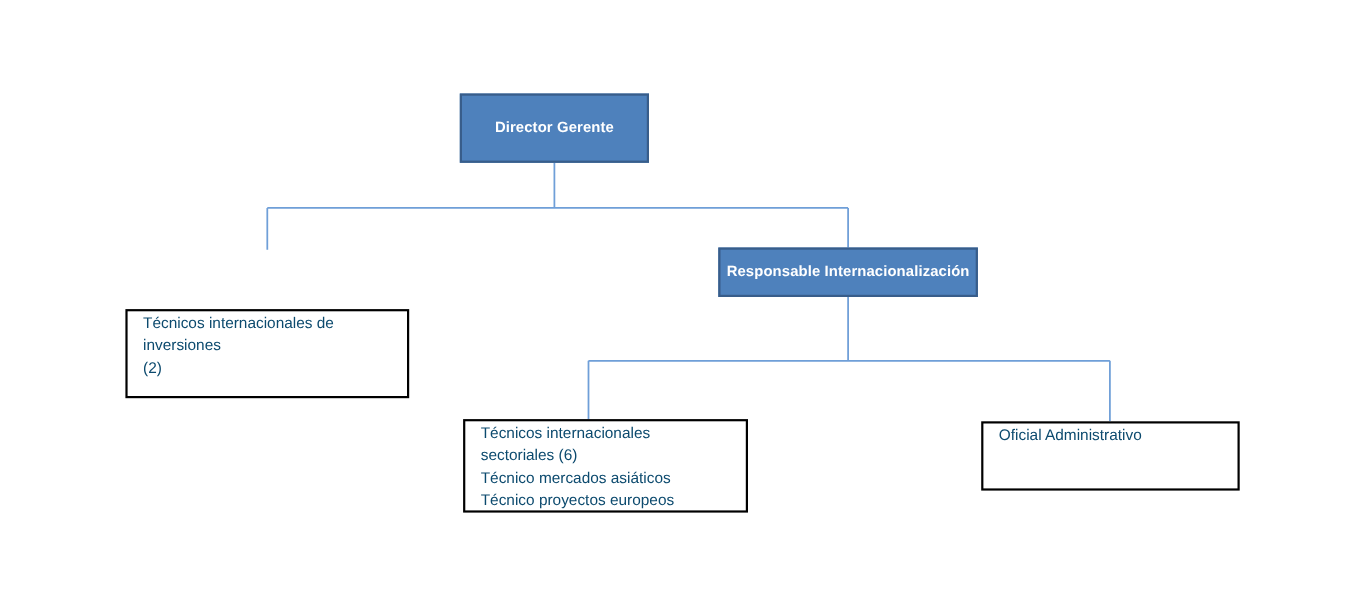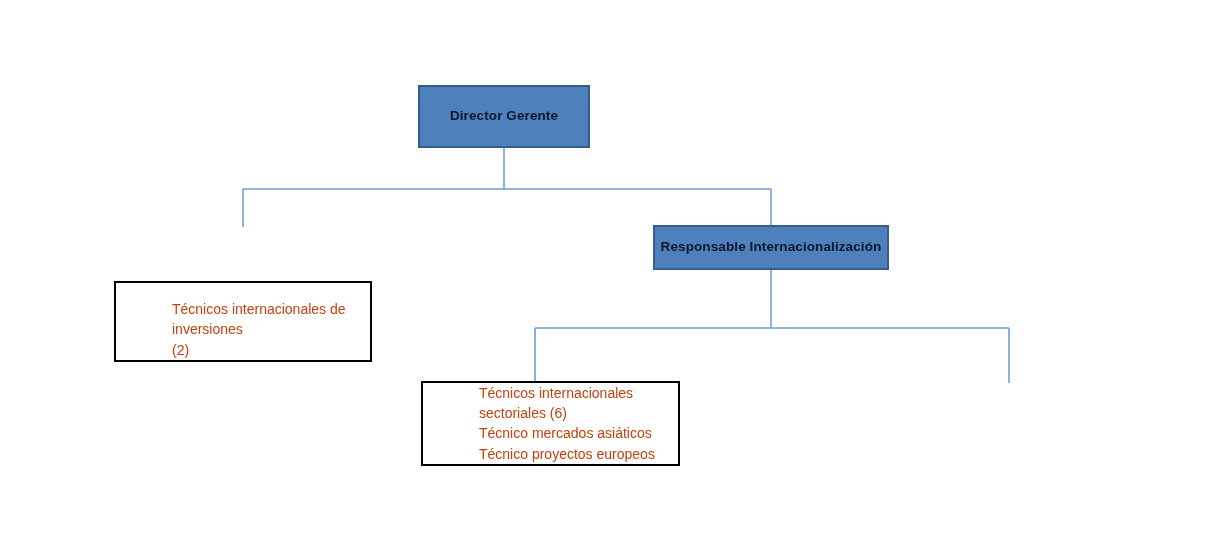--- a/index.html
+++ b/index.html
@@ -28,40 +28,39 @@
   }
   .node {
     position: absolute;
     box-sizing: border-box;
     display: flex;
   }
   
   .node-role {
     background: #4E81BC;
     border: 2px solid #385D8A;
-    color: #0f172a;
+    color: #ffffff;
     align-items: center;
     justify-content: center;
     text-align: center;
   }
   .node-role .node-text {
     font-size: 13.5px;
     font-weight: bold;
     line-height: 1.25;
     letter-spacing: 0.1px;
     white-space: pre-line;
   }
   
   .node-list {
     background: #ffffff;
     border: 2px solid #000000;
-    color: #c2410c;
-    align-items: flex-end;
+    color: #0c4a6e;
+    align-items: flex-start;
     justify-content: flex-start;
-    padding-left: 42px;
   }
   .node-list .node-text {
     font-size: 14px;
     font-weight: normal;
     line-height: 1.45;
     text-align: left;
     white-space: pre-line;
     padding: 0 14px;
   }
 </style>
@@ -89,14 +88,17 @@
 (2)</span>
   </div>
 
   <div class="node node-list" id="node-tecnicos-internacionales" style="left: 421px; top: 381px; width: 259px; height: 85px;">
     <span class="node-text">Técnicos internacionales
 sectoriales (6)
 Técnico mercados asiáticos
 Técnico proyectos europeos</span>
   </div>
 
+  <div class="node node-list" id="node-oficial-administrativo" style="left: 892px; top: 383px; width: 235px; height: 63px;">
+    <span class="node-text">Oficial Administrativo</span>
+  </div>
 
 </div>
 
 </body></html>

